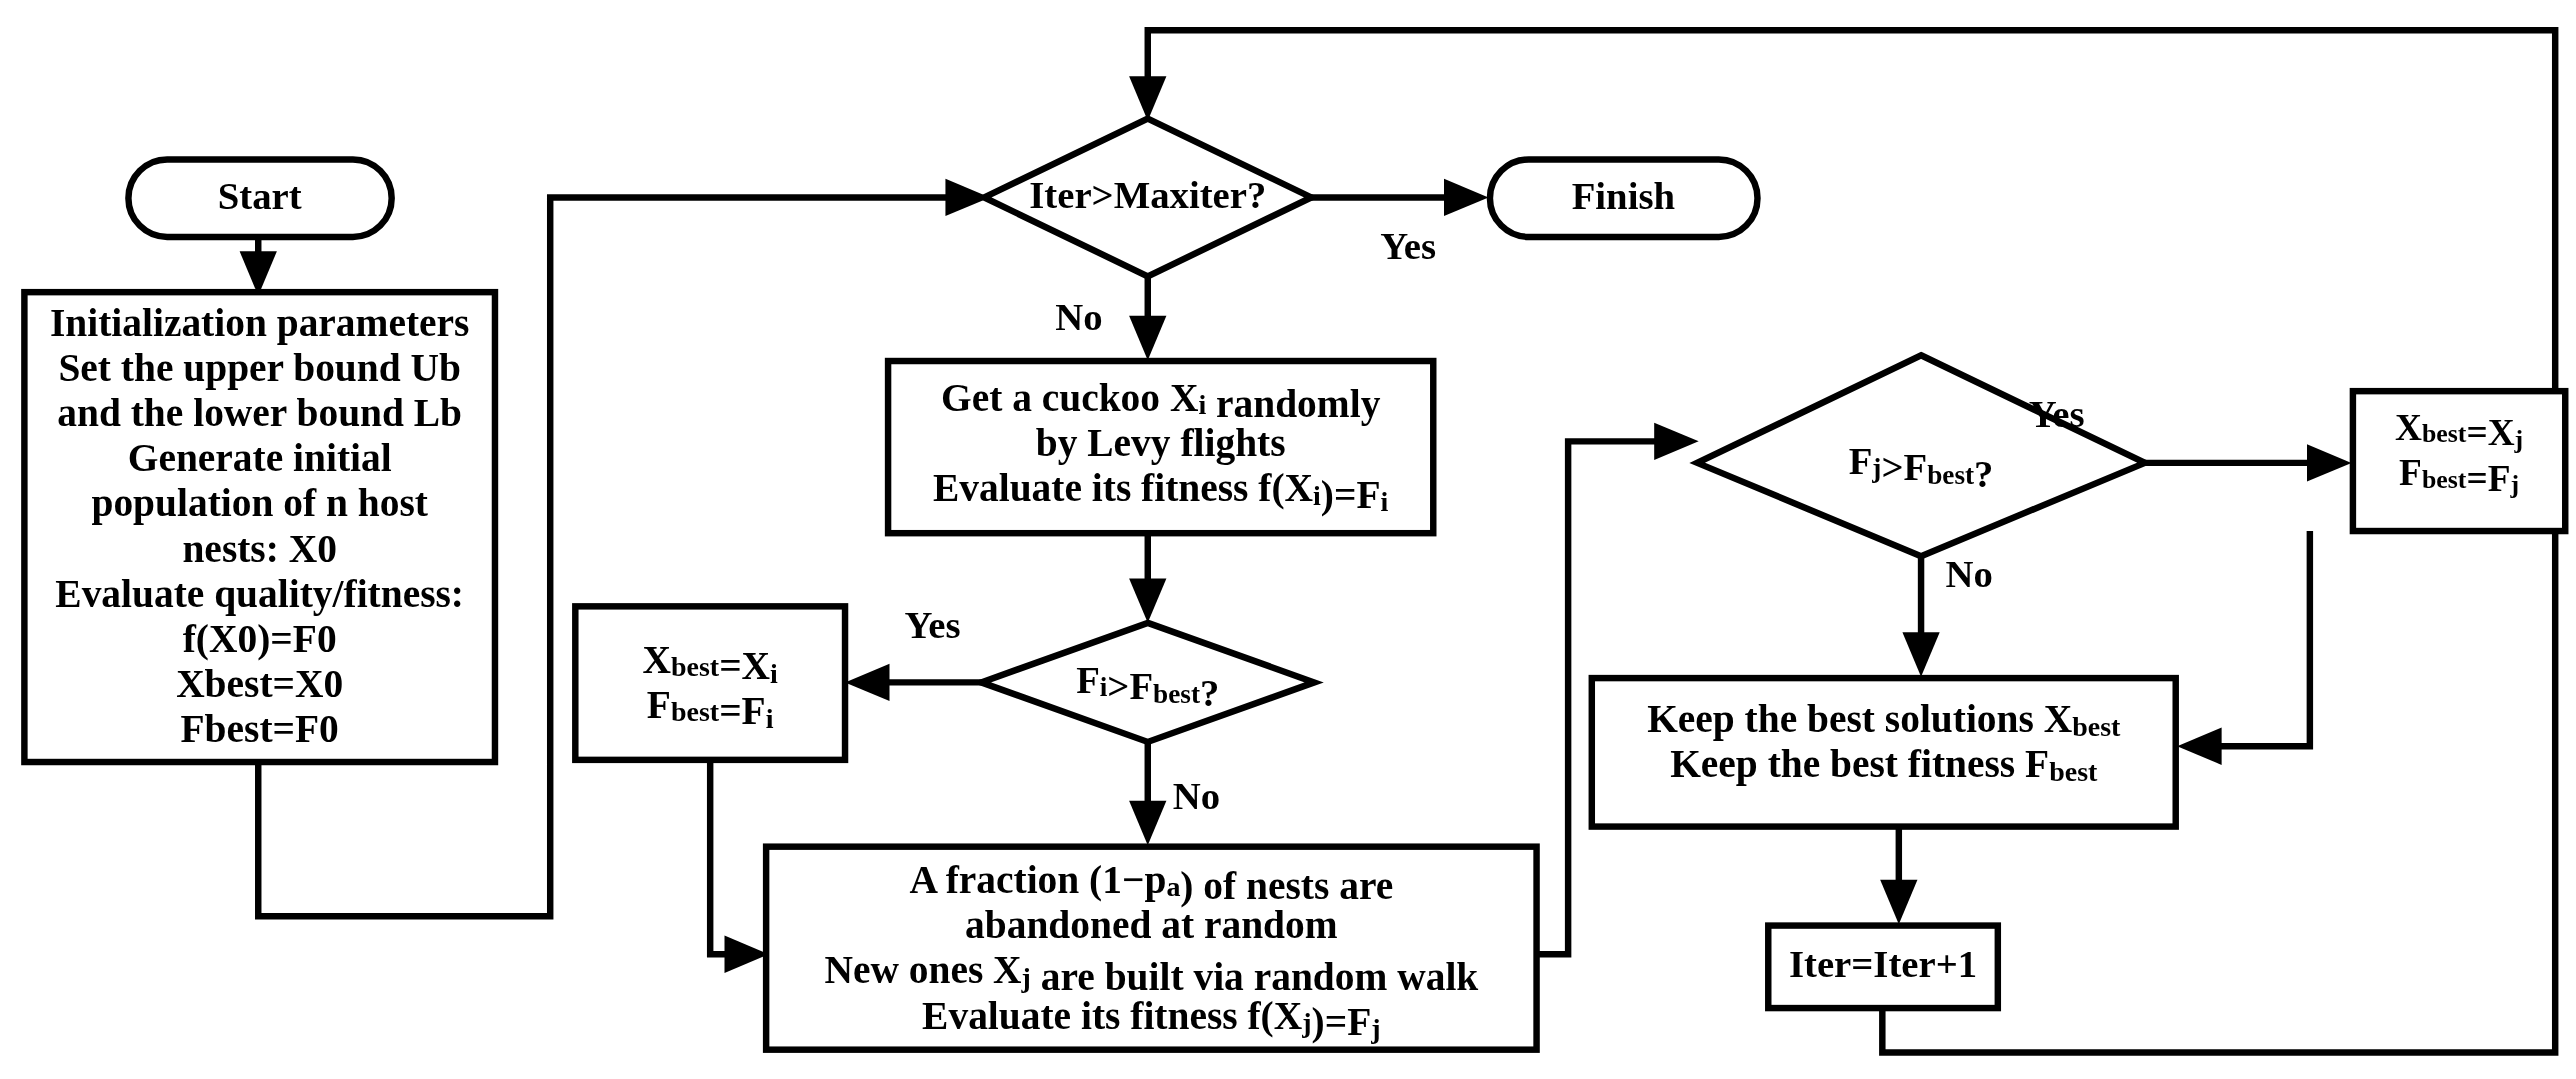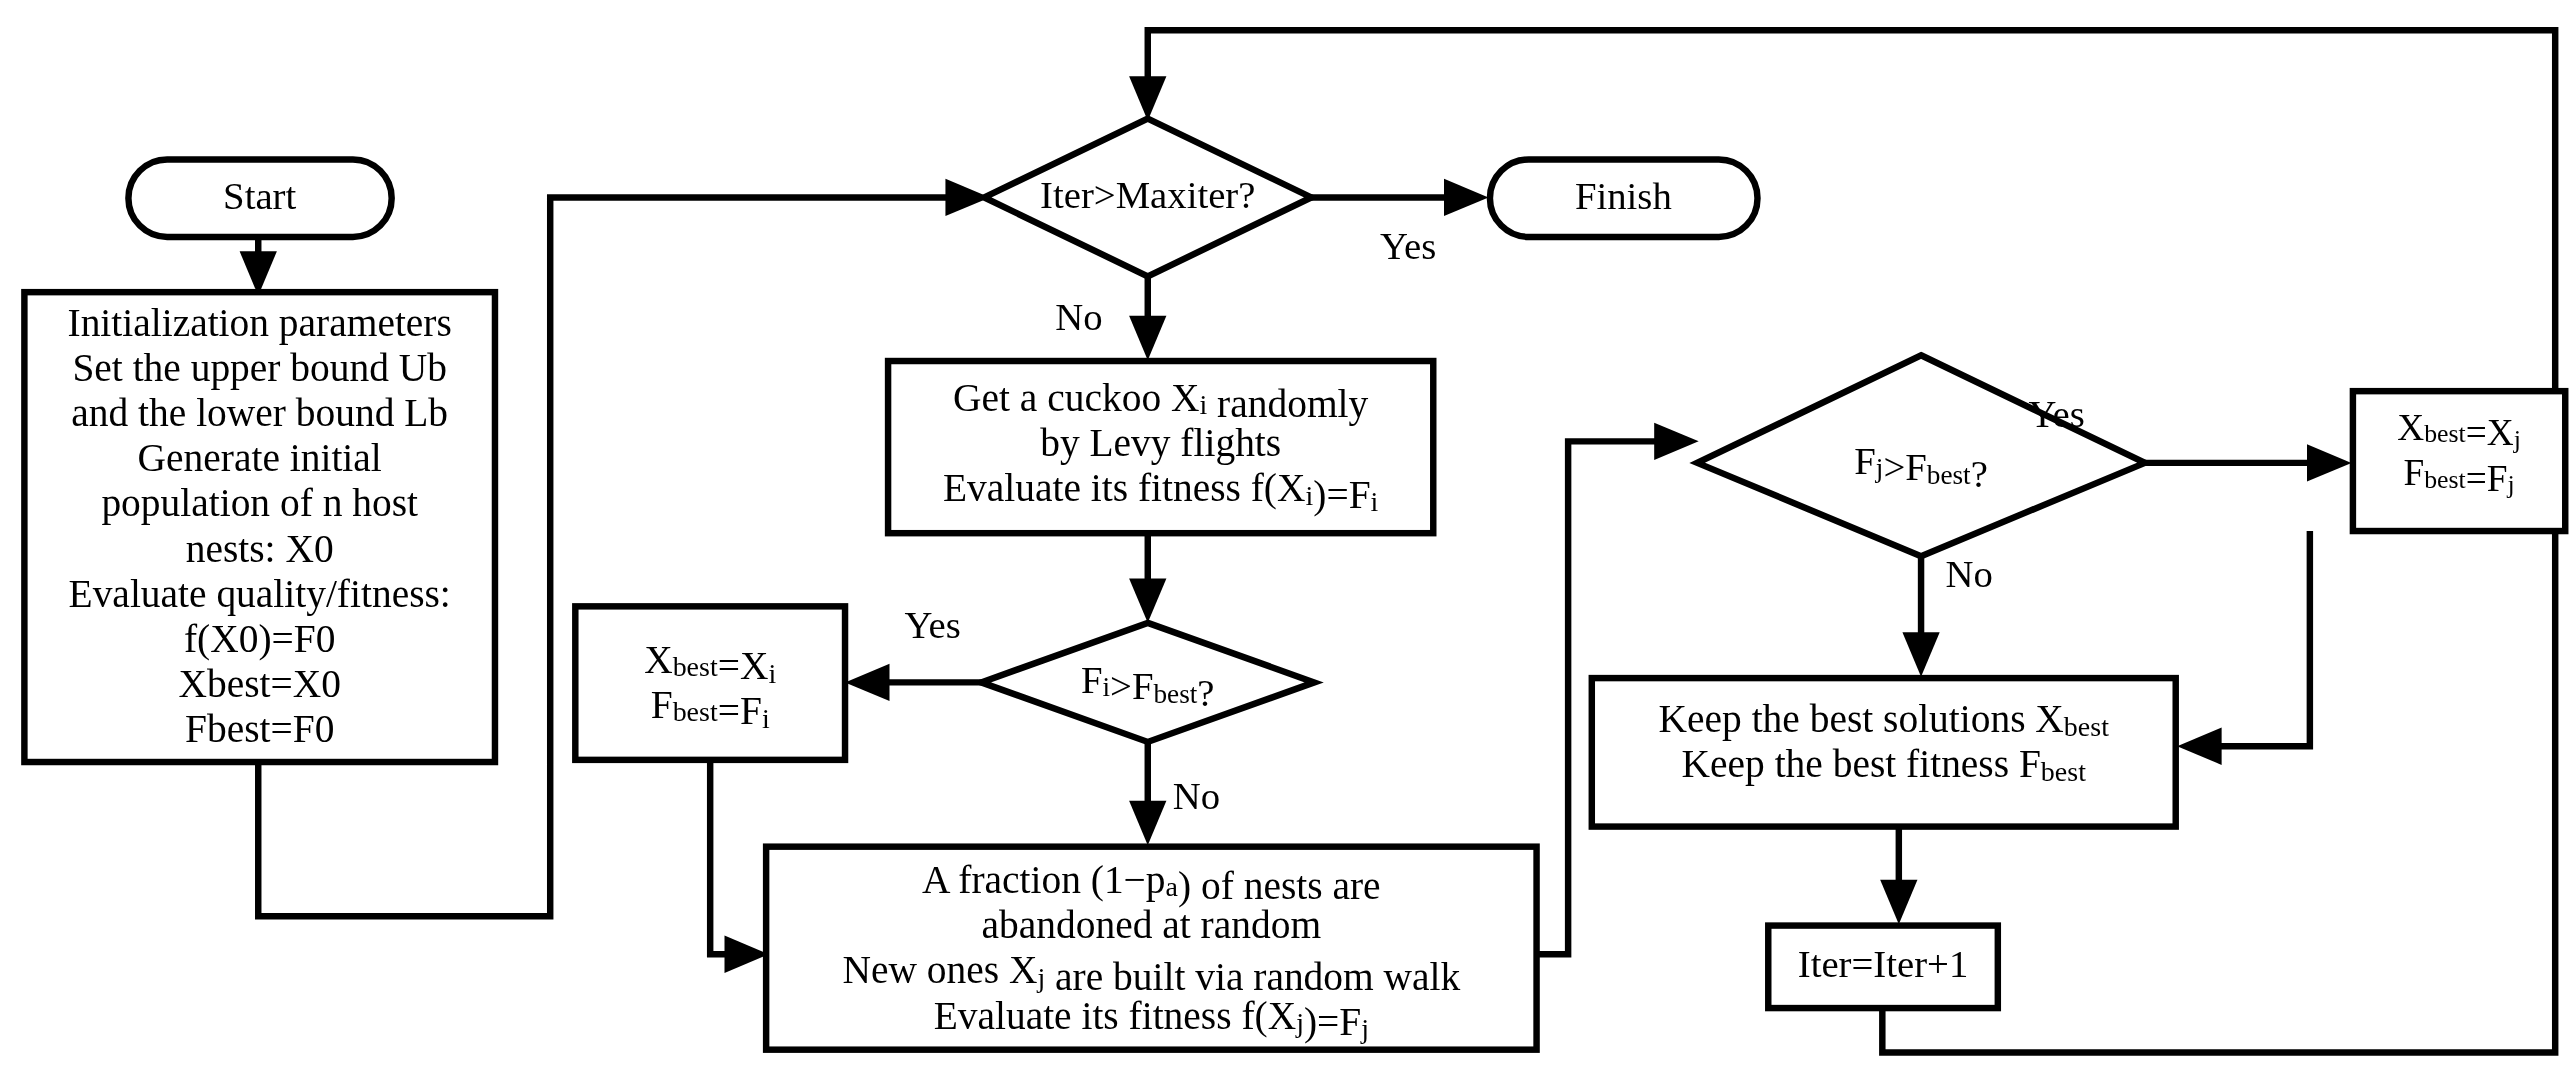--- a/index.html
+++ b/index.html
@@ -7,20 +7,21 @@
     padding: 0;
     background: #ffffff;
   }
   #stage {
     position: relative;
     width: 2576px;
     height: 1080px;
     background: #ffffff;
     overflow: hidden;
     font-family: "Liberation Serif", "DejaVu Serif", serif;
+    font-weight: bold;
   }
   svg.flow {
     position: absolute;
     left: 0;
     top: 0;
     width: 2576px;
     height: 1080px;
   }
   .shape-stroke {
     fill: #ffffff;

